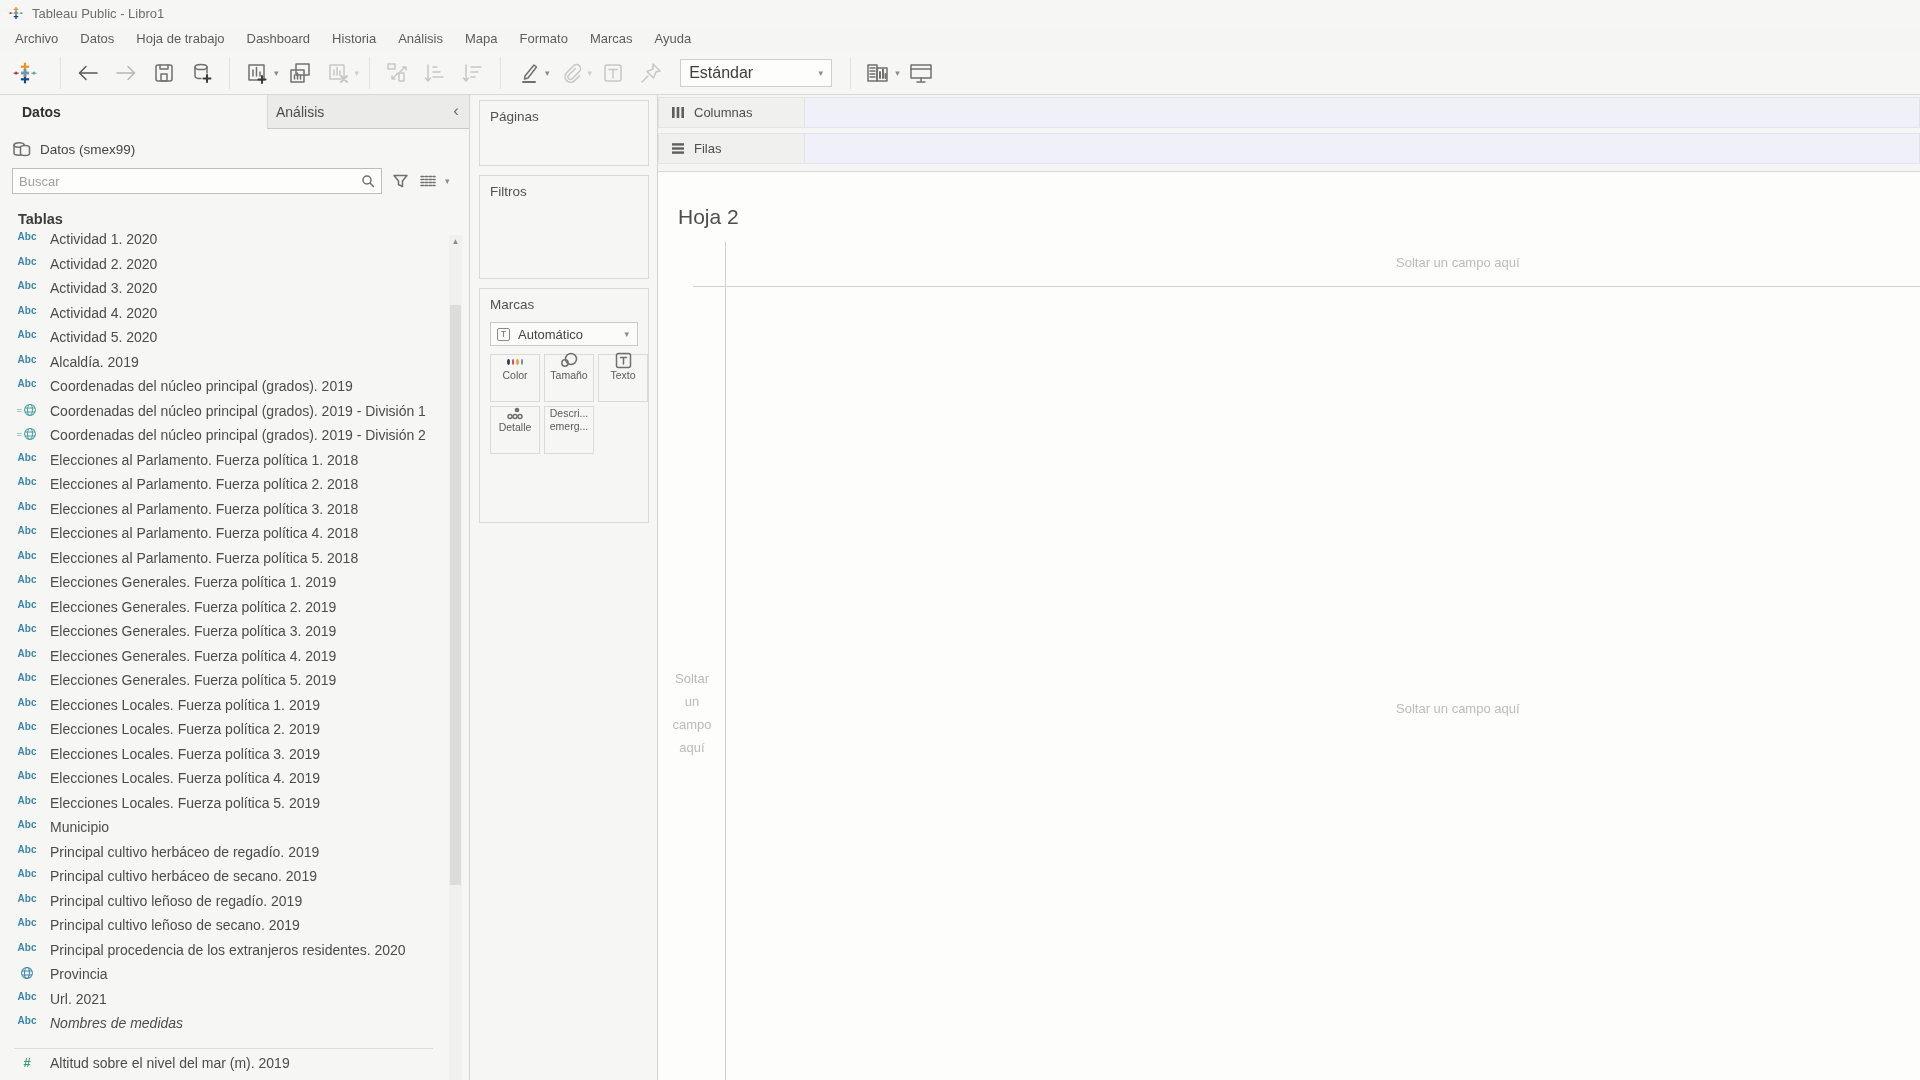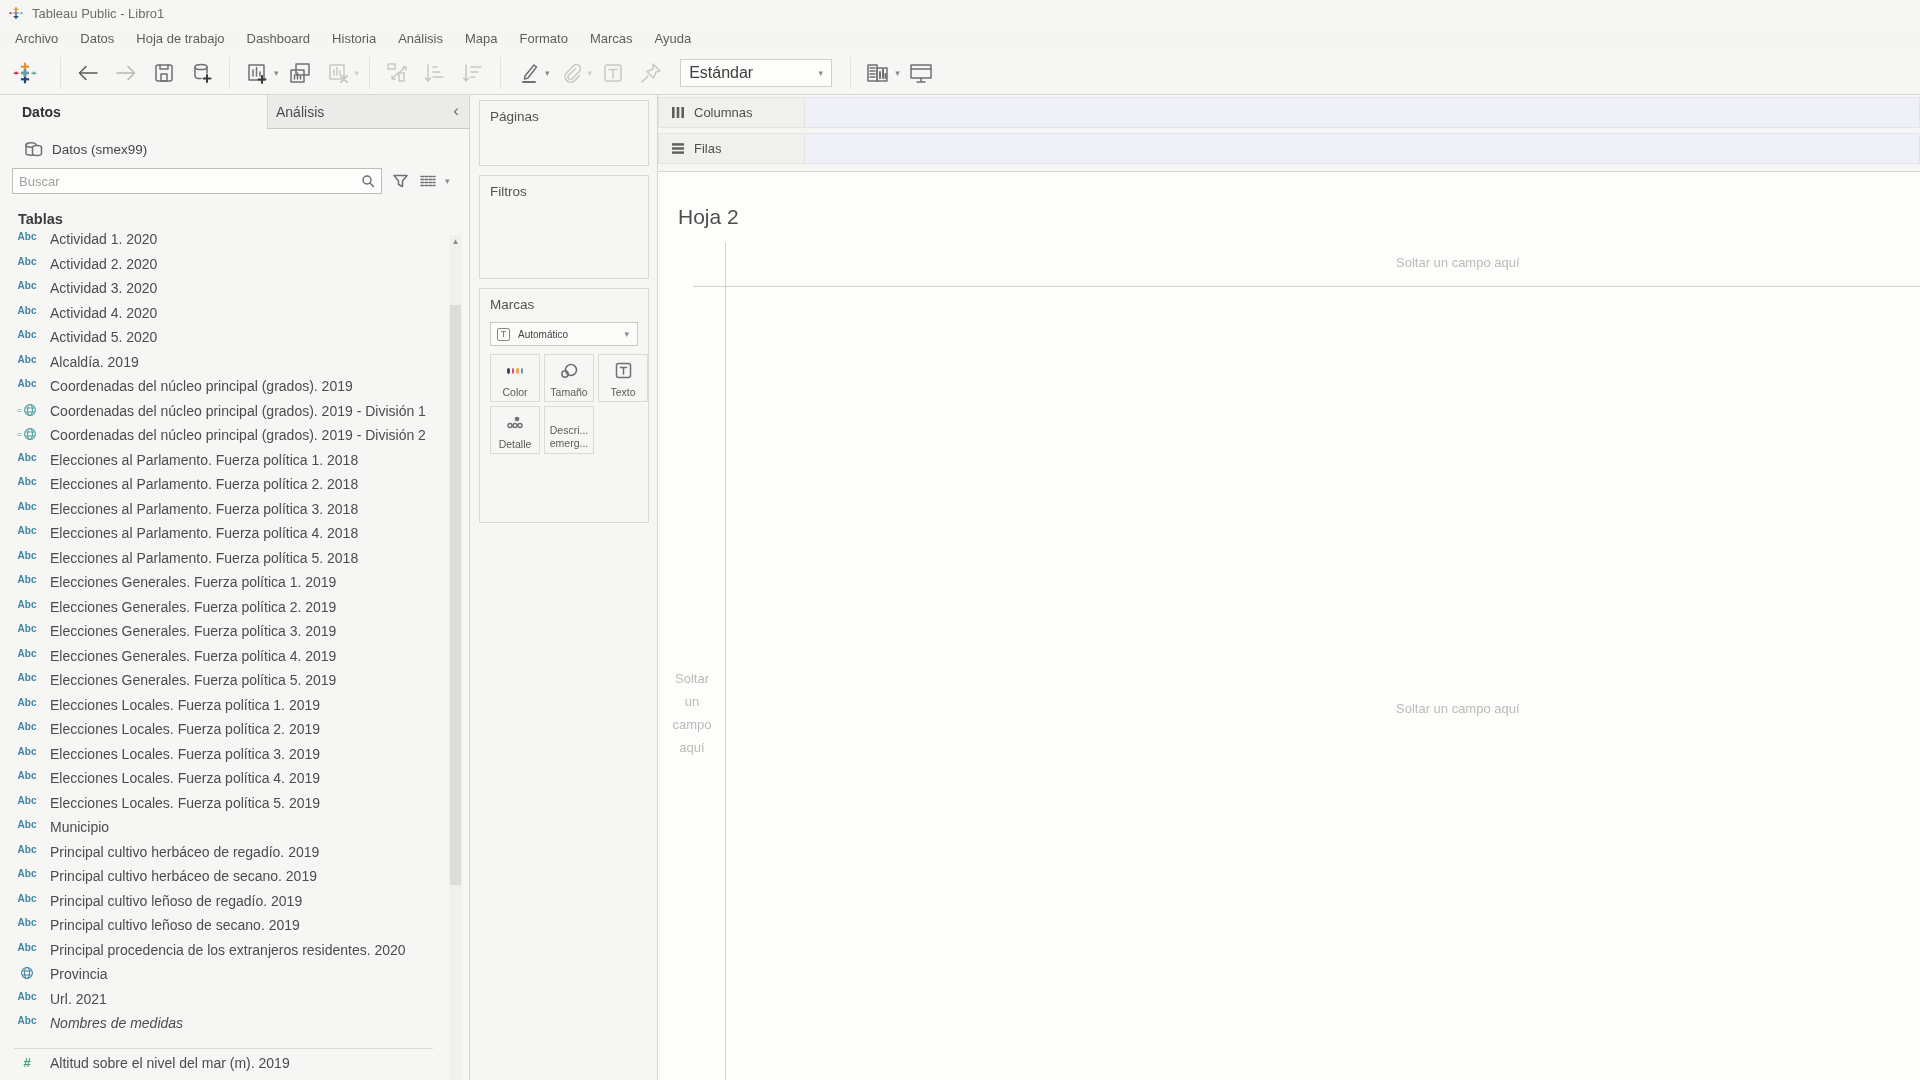--- a/index.html
+++ b/index.html
@@ -26,21 +26,21 @@
   .combo { width:152px; height:28px; background:#fdfdfc; border:1px solid #cfcfcd; display:flex; align-items:center; padding:0 8px; margin:0 10px; }
   .combo .combo-label { flex:1; font-size:16px; color:#3e3e3c; }
   .combo .caret { margin:0; }
 
   
   .datapane { position:absolute; left:0; top:95px; width:470px; bottom:0; background:#f6f6f4; border-right:1px solid #d4d4d2; }
   .tabs { position:absolute; left:0; top:0; width:100%; height:34px; display:flex; }
   .tab-active { width:267px; display:flex; align-items:center; padding-left:22px; font-size:14px; font-weight:bold; color:#323232; background:#f6f6f4; }
   .tab-inactive { flex:1; display:flex; align-items:center; padding-left:8px; font-size:14px; color:#4c4c4c; background:#ebebe9; border-left:1px solid #d5d5d3; border-bottom:1px solid #c9c9c7; }
   .tab-collapse { position:absolute; right:10px; top:6px; font-size:17px; color:#6e6e6c; }
-  .source-row { position:absolute; left:24px; top:40px; height:28px; display:flex; align-items:center;text-align:right; }
+  .source-row { position:absolute; left:12px; top:40px; height:28px; display:flex; align-items:center;text-align:right; }
   .source-row .src-label { font-size:13.5px; color:#454545; margin-left:9px; }
   .search-row { position:absolute; left:12px; top:72px; right:0; height:28px; display:flex; align-items:center; }
   .search-box { width:370px; height:26px; border:1px solid #bdbdbb; background:#fdfdfc; display:flex; align-items:center; padding:0 6px; }
   .search-box input { flex:1; border:none; outline:none; background:transparent; font-size:13px; color:#444; font-family:"Liberation Sans",sans-serif; }
   .search-box input::placeholder { color:#a0a09e; }
   .mini-ic { margin-left:10px; display:flex; align-items:center; }
   .tablas-header { position:absolute; left:18px; top:116px; font-size:14.5px; font-weight:bold; color:#3b3b3b; }
   .field-list { position:absolute; left:0; top:136px; right:22px; bottom:0; overflow:hidden; list-style:none; }
   .field-row { height:24.5px; display:flex; align-items:flex-start; }
   .f-ic { width:30px; margin-left:12px; text-align:center; flex-shrink:0; display:flex; align-items:center; justify-content:center; }
@@ -56,23 +56,23 @@
 
   
   .cardscol { position:absolute; left:471px; top:95px; width:187px; bottom:0; background:#f6f6f4; border-right:1px solid #d4d4d2; }
   .card { border:1px solid #d8d8d6; margin:6px 8px 0 8px; padding:8px 10px; }
   .card-title { font-size:13.5px; color:#525250; }
   .card-paginas { height:66px; margin-top:5px; }
   .card-filtros { height:104px; margin-top:9px; }
   .card-marcas { height:235px; margin-top:9px; }
   .mark-combo { margin-top:10px; height:24px; border:1px solid #c9c9c7; background:#fbfbfa; display:flex; align-items:center; padding:0 6px; }
   .mark-combo .t-box { width:13px; height:13px; border:1px solid #8a8a88; border-radius:2px; font-size:9px; color:#6f6f6d; display:flex; align-items:center; justify-content:center; }
-  .mark-combo .mark-label { flex:1; font-size:10px; color:#454543; margin-left:8px; }
+  .mark-combo .mark-label { flex:1; font-size:13px; color:#454543; margin-left:8px; }
   .marks-grid { margin-top:8px; display:grid; grid-template-columns:repeat(3,50px); gap:4px; }
-  .mark-btn { height:48px; border:1px solid #dadad8; display:flex; flex-direction:column; align-items:center; justify-content:flex-end; padding-bottom:3px; }
+  .mark-btn { height:48px; border:1px solid #dadad8; display:flex; flex-direction:column; align-items:center; justify-content:flex-end; padding-bottom:20px; }
   .mark-btn .mico { flex:1; display:flex; align-items:center; justify-content:center; }
   .mark-btn .mlabel { font-size:10.5px; color:#5b5b59; }
   .mark-btn.txt2 { justify-content:flex-end; }
   .mark-btn.txt2 .mlabel { line-height:13px; }
   .dots4 { width:16px; height:16px; display:grid; grid-template-columns:7px 7px; gap:2px; }
   .dots4 i { width:6px; height:6px; border-radius:50%; }
 
   
   .sheetarea { position:absolute; left:658px; top:95px; right:0; bottom:0; background:#f5f5f3; }
   .shelf-row { position:absolute; left:0; right:0; height:31px; display:flex; }

